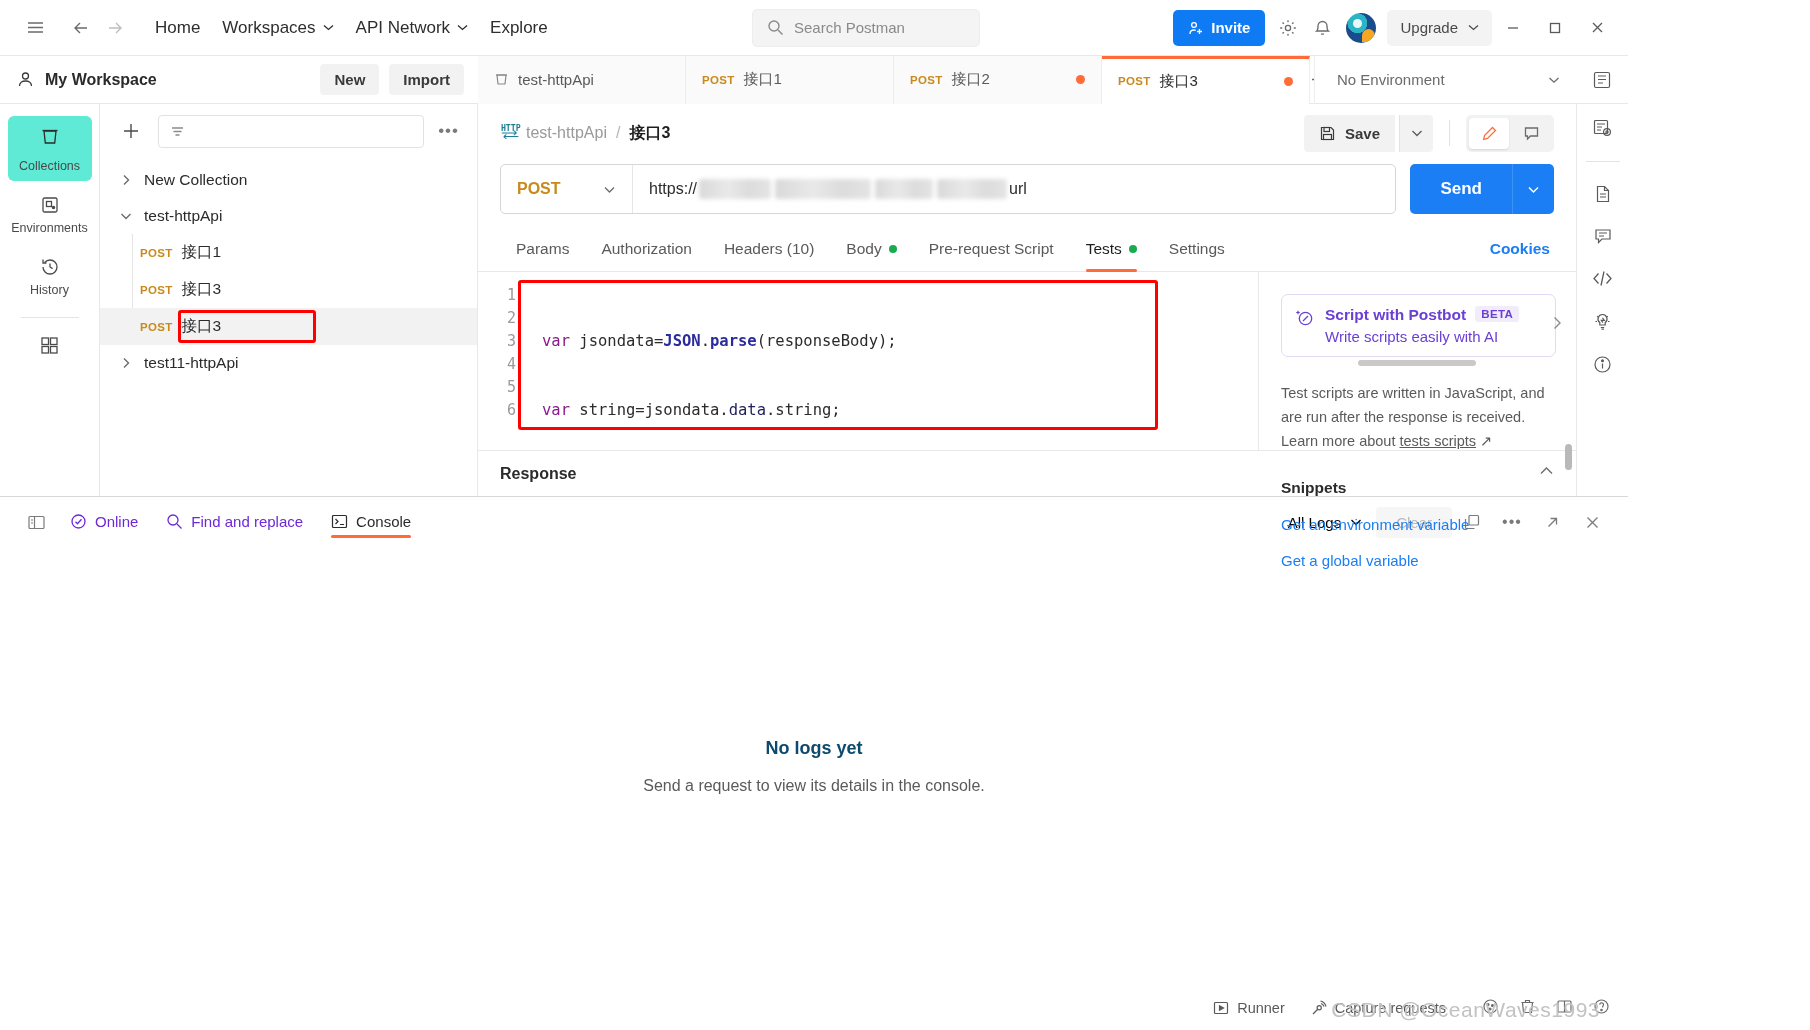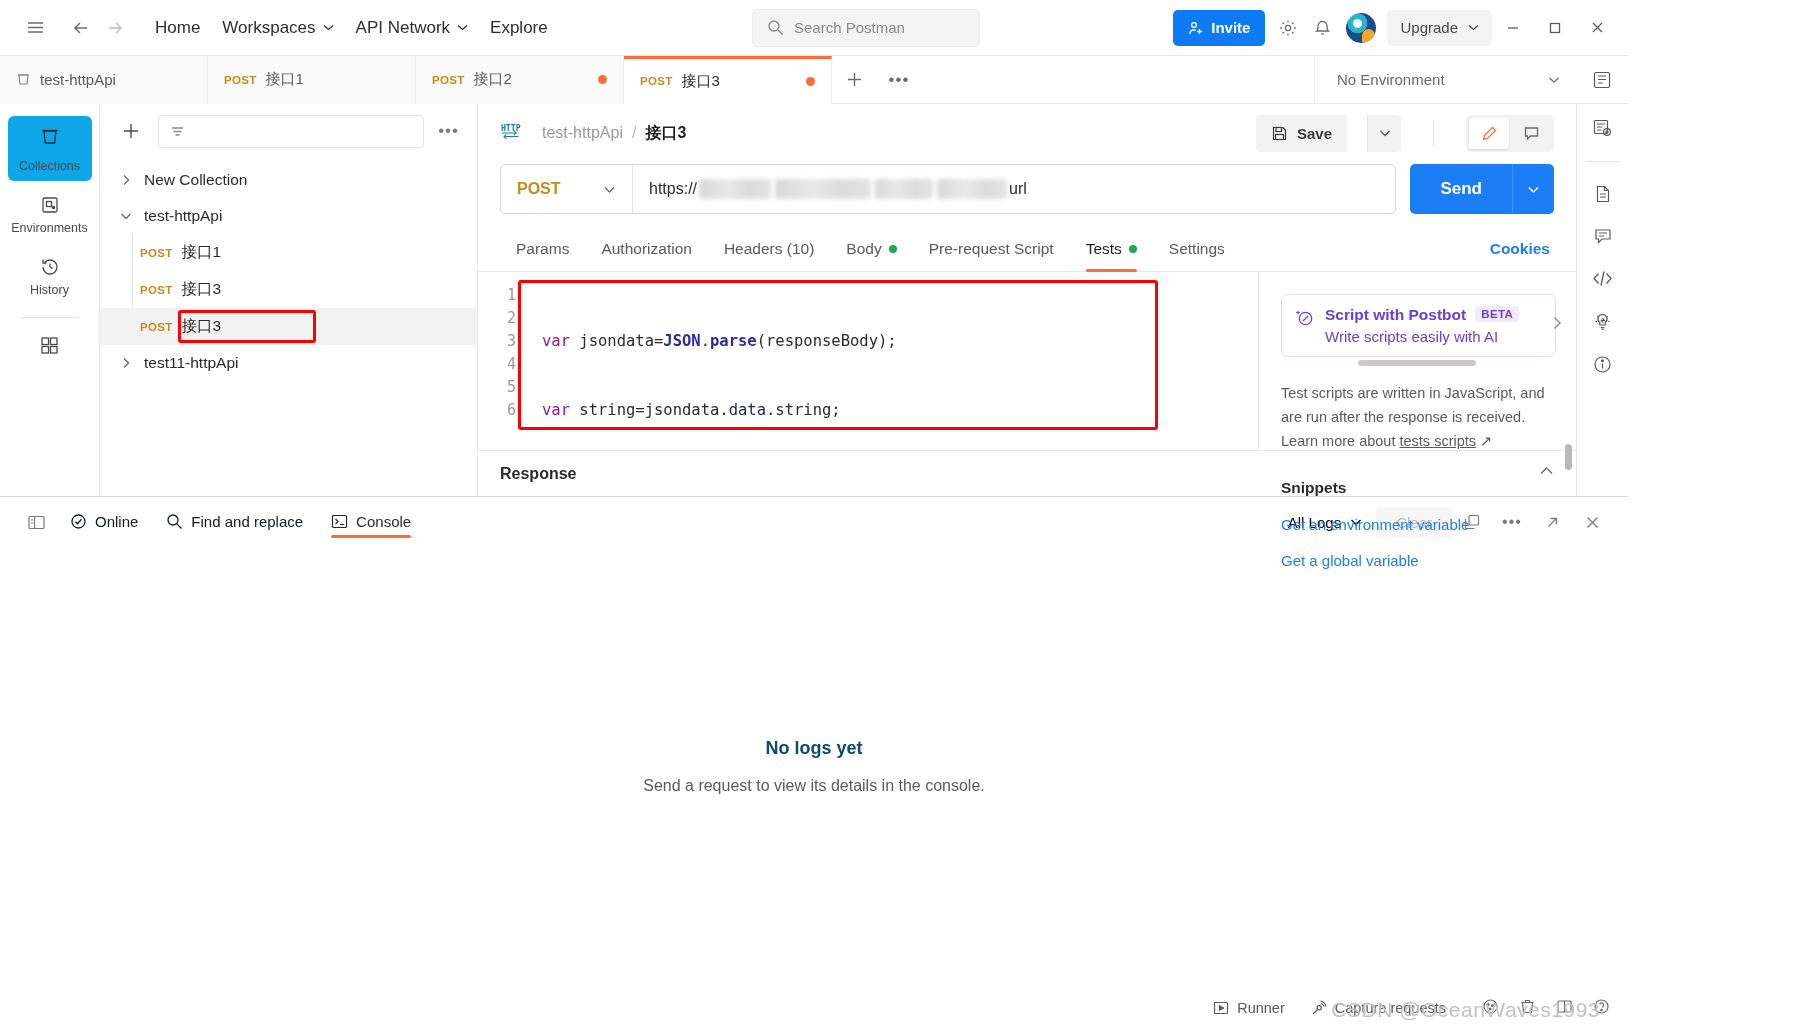--- a/index.html
+++ b/index.html
@@ -107,21 +107,21 @@
   
   .rail {
     width: 100px; border-right: 1px solid #e8e8e8; background: #fff;
     display: flex; flex-direction: column; align-items: center; padding-top: 12px; gap: 4px;
   }
   .rail-item {
     width: 84px; padding: 9px 0 8px; border-radius: 6px; display: flex;
     flex-direction: column; align-items: center; gap: 5px; cursor: pointer;
     color: #4a4a4a; font-size: 12.5px;
   }
-  .rail-item.active { background: #0ea5e9; gap: 12px; }
+  .rail-item.active { background: #5eead4; gap: 12px; }
   .rail-sep { width: 58px; height: 1px; background: #e4e4e4; margin: 8px 0 4px; }
 
   
   .sidebar { width: 378px; border-right: 1px solid #e8e8e8; background: #fff; display: flex; flex-direction: column; }
   .sb-toolbar { height: 54px; display: flex; align-items: center; gap: 10px; padding: 0 14px; }
   .sb-filter {
     flex: 1; height: 33px; border: 1px solid #e2e2e2; border-radius: 4px;
     display: flex; align-items: center; padding: 0 10px; color: #9a9a9a; cursor: text;
   }
   .sb-more { color: #7a7a7a; font-size: 17px; letter-spacing: 1px; cursor: pointer; padding: 0 4px; }
@@ -139,21 +139,21 @@
   .tleaf .meth { font-size: 11.5px; font-weight: bold; color: #c98a1b; letter-spacing: .3px; }
   .tleaf.selected { background: #f2f2f2; }
   .tleaf .redbox {
     position: absolute; left: 78px; top: 2px; width: 138px; height: 33px;
     border: 3px solid #ff0000; border-radius: 3px; pointer-events: none;
   }
   .tree-guide { position: absolute; left: 32px; top: 0; bottom: 0; width: 1px; background: #e4e4e4; }
 
   
   .main { flex: 1; display: flex; flex-direction: column; min-width: 0; background: #fff; }
-  .crumbbar { height: 58px; display: flex; align-items: center; padding: 0 22px; gap: 20px; }
+  .crumbbar { height: 58px; display: flex; align-items: center; padding: 0 22px; gap: 4px; }
   .http-ico { color: #1e7f94; font-size: 11px; font-weight: bold; line-height: 1; }
   .crumb-col { display: flex; align-items: center; gap: 9px; font-size: 16px; }
   .crumb-muted { color: #9a9a9a; }
   .crumb-sep { color: #b5b5b5; }
   .crumb-cur { color: #1f1f1f; font-weight: bold; }
   .crumb-spacer { flex: 1; }
   .save-btn {
     background: #f2f2f2; height: 37px; border-radius: 4px 0 0 4px; display: flex;
     align-items: center; gap: 9px; padding: 0 15px; font-size: 15px; color: #3a3a3a;
     font-weight: bold; cursor: pointer;
@@ -276,21 +276,21 @@
     width: 52px; border-left: 1px solid #e8e8e8; display: flex; flex-direction: column;
     align-items: center; padding-top: 14px; gap: 22px; background: #fff;
   }
   .edge-ico { color: #5a5a5a; cursor: pointer; display: flex; }
   .edge-sep { width: 34px; height: 1px; background: #e4e4e4; }
 
   
   .console-wrap { height: 490px; min-height: 490px; border-top: 1px solid #d8d8d8; display: flex; flex-direction: column; background: #fff; }
   .console-bar { height: 50px; display: flex; align-items: center; padding: 0 16px; gap: 0; }
   .cb-item {
-    display: flex; align-items: center; gap: 8px; font-size: 15px; color: #0f172a;
+    display: flex; align-items: center; gap: 8px; font-size: 15px; color: #6d28d9;
     padding: 8px 14px 10px; cursor: pointer; position: relative;
   }
   .cb-item.active { color: #2b2b2b; }
   .cb-item.active::after {
     content: ""; position: absolute; left: 14px; right: 14px; bottom: 2px;
     height: 3px; background: #ff6c37; border-radius: 2px;
   }
   .cb-spacer { flex: 1; }
   .cb-sel { display: flex; align-items: center; gap: 9px; font-size: 15px; color: #000000; cursor: pointer; padding: 0 14px; }
   .cb-clear { font-size: 15px; color: #b9b9b9; background: #f6f6f6; border-radius: 4px; padding: 7px 20px; cursor: pointer; }
@@ -419,20 +419,36 @@
     <div class="win-btn">
       <svg width="15" height="15" viewBox="0 0 15 15">
           <g stroke="currentColor" stroke-width="1.3">
             <path d="M3 3l9 9M12 3l-9 9"></path>
           </g>
         </svg>
     </div>
   </div>
 
   <div class="wsbar">
+    <div class="ws-left">
+      <svg width="19" height="19" viewBox="0 0 19 19">
+          <g stroke="#3a3a3a" stroke-width="1.3" fill="none">
+            <circle cx="9.5" cy="6" r="3"></circle>
+            <path d="M3.5 16c0-3.1 2.7-5 6-5s6 1.9 6 5"></path>
+          </g>
+        </svg>
+      <span class="ws-name">My Workspace</span>
+      <div style="flex:1"></div>
+      <div class="sm-btn">
+        <span>New</span>
+      </div>
+      <div class="sm-btn" style="margin-right:14px">
+        <span>Import</span>
+      </div>
+    </div>
 
     <div class="tabs-strip">
       <div class="rtab">
         <svg width="15" height="15" viewBox="0 0 15 15">
             <g stroke="#8a8a8a" stroke-width="1.2" fill="none">
               <path d="M3 3h9l-1 9H4z"></path>
               <path d="M2 3h11"></path>
             </g>
           </svg>
         <span>test-httpApi</span>

